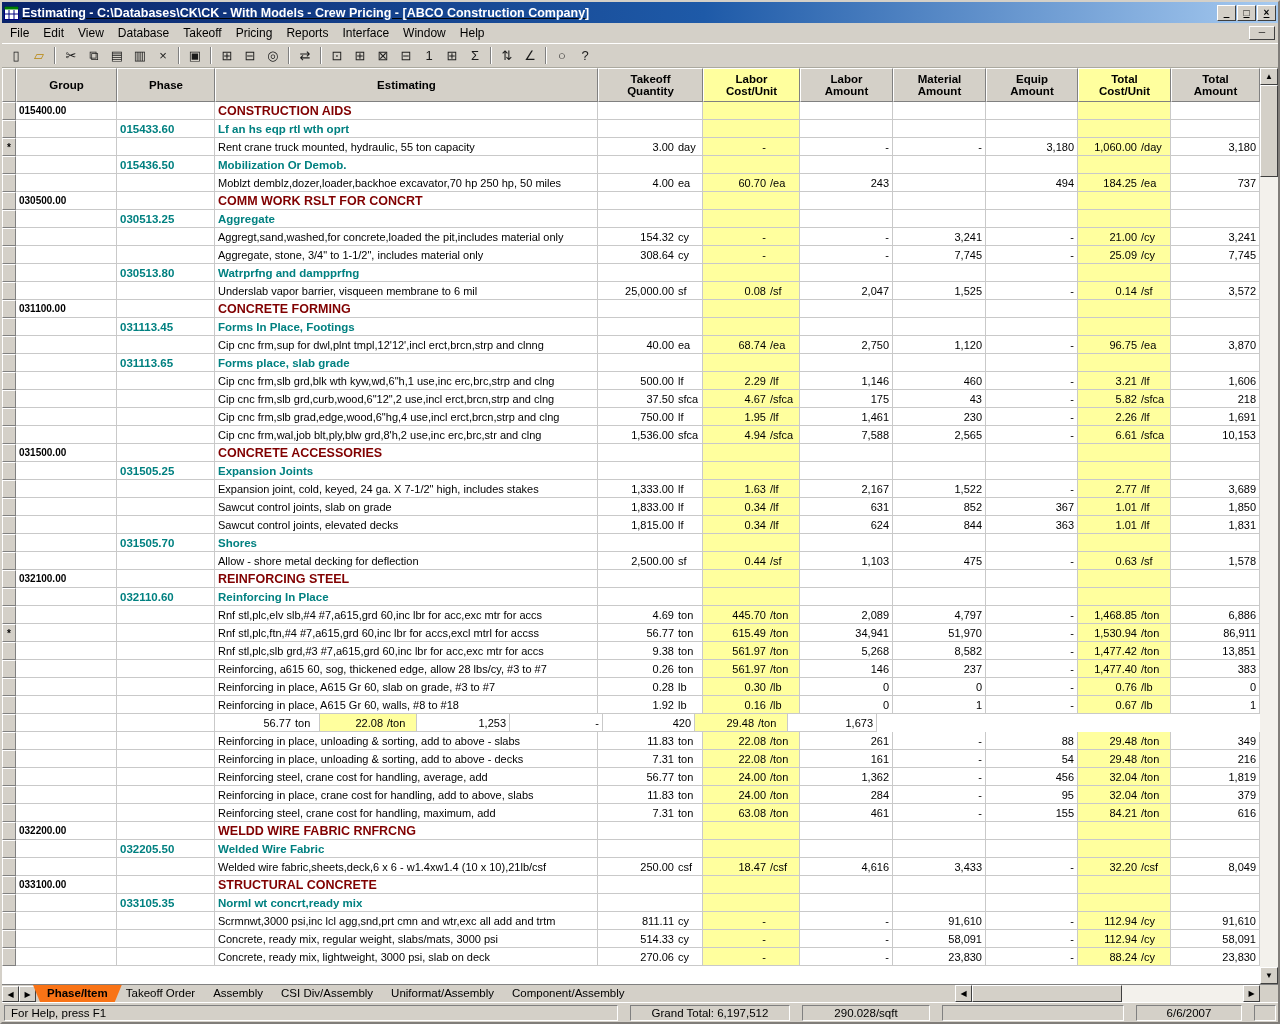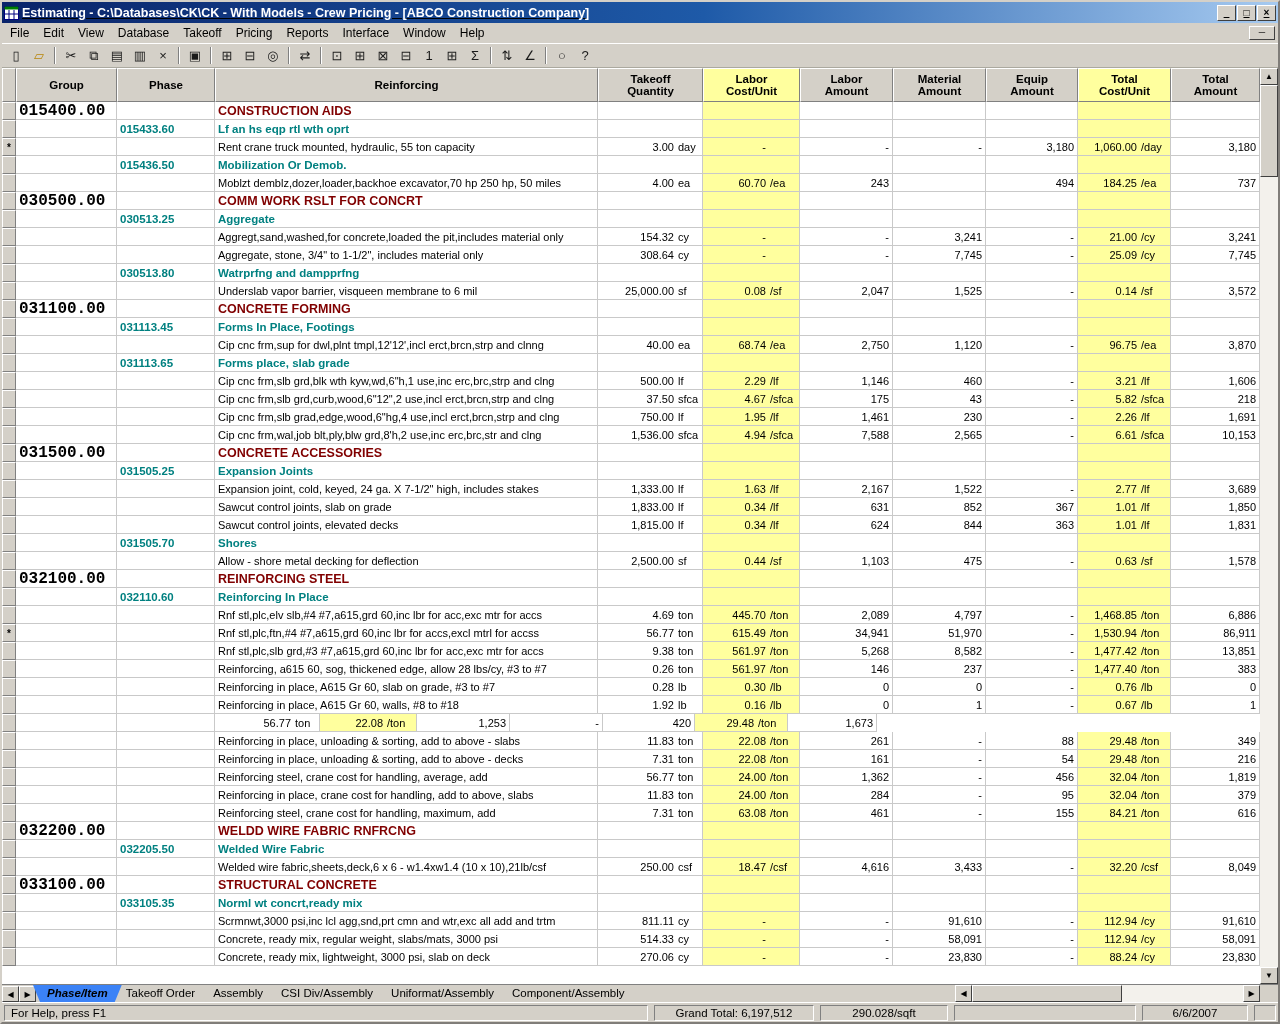--- a/index.html
+++ b/index.html
@@ -45,21 +45,21 @@
           align-items:center; font-size:11px; color:#000; background:#FFF; overflow:hidden; white-space:nowrap; }
   .cell.yellow { background:#FFFF9E; }
   .tcell { padding-left:3px; }
   .ncell { justify-content:flex-end; padding-right:3px; }
   .gutcell { background:#D4D0C8; border:1px solid; border-color:#FFF #808080 #808080 #FFF;
              justify-content:center; font-size:10px; font-weight:bold; padding:0; }
   .nspan { flex:1; text-align:right; }
   .uspan { text-align:left; padding-left:4px; }
   .u-q { width:28px; } .u-c { width:33px; }
   .row-group .col-desc  { color:#800000; font-weight:bold; font-size:12.5px; }
-  .row-group .col-group { font-weight:bold; font-size:16px;font-family:Liberation Mono, monospace; }
+  .row-group .col-group { font-weight:bold; font-size:10px; }
   .row-phase .col-phase, .row-phase .col-desc { color:#008080; font-weight:bold; font-size:11.5px; }
 
   .col-gut{width:14px;flex:0 0 14px}.col-group{width:101px;flex:0 0 101px}.col-phase{width:98px;flex:0 0 98px}
   .col-desc{width:383px;flex:0 0 383px}.col-qty{width:105px;flex:0 0 105px}.col-lcu{width:97px;flex:0 0 97px}
   .col-lamt{width:93px;flex:0 0 93px}.col-mamt{width:93px;flex:0 0 93px}.col-eamt{width:92px;flex:0 0 92px}
   .col-tcu{width:93px;flex:0 0 93px}.col-tamt{width:89px;flex:0 0 89px}
 
   
   .vscroll { width:18px; flex:0 0 18px; background:#F3F1EC; display:flex; flex-direction:column; }
   .sb-btn { height:17px; flex:0 0 17px; background:#D4D0C8; border:1px solid; border-color:#FFF #404040 #404040 #FFF;
@@ -69,29 +69,29 @@
   .vscroll .sb-btn.bottom { margin-top:auto; }
 
   
   .tabbar { height:18px; flex:0 0 18px; display:flex; align-items:stretch; background:#D4D0C8;
             border-top:1px solid #808080; }
   .tab-nav { width:17px; height:16px; margin-top:1px; background:#D4D0C8; border:1px solid;
              border-color:#FFF #404040 #404040 #FFF; font-size:8px; display:flex; align-items:center; justify-content:center; }
   .tabs { display:flex; align-items:stretch; margin-left:2px; }
   .tab { position:relative; z-index:1; padding:2px 14px 0 14px; font-size:11.5px; background:#D4D0C8;
          clip-path:polygon(0 0,100% 0,calc(100% - 7px) 100%,7px 100%); margin:0 -5px; color:#000; }
-  .tab.active { background:#3b82f6; font-weight:bold; z-index:5;font-style:italic; }
+  .tab.active { background:#f97316; font-weight:bold; z-index:5; }
   .hscroll { width:305px; flex:0 0 305px; margin-left:auto; display:flex; background:#F3F1EC; }
   .hscroll .sb-btn { width:17px; flex:0 0 17px; height:100%; }
   .h-thumb { width:150px; flex:0 0 150px; background:#D4D0C8; border:1px solid; border-color:#FFF #404040 #404040 #FFF; }
   .h-track { flex:1; }
   .sb-corner { width:18px; flex:0 0 18px; background:#D4D0C8; }
 
   
-  .statusbar { height:20px; flex:0 0 20px; display:flex; align-items:stretch; gap:6px;
+  .statusbar { height:20px; flex:0 0 20px; display:flex; align-items:stretch; gap:12px;
                background:#D4D0C8; border-top:1px solid #FFF; padding:2px 2px 1px 2px; font-size:11.5px; }
   .panel { border:1px solid; border-color:#808080 #FFF #FFF #808080; padding:0 6px;
            display:flex; align-items:center; white-space:nowrap; overflow:hidden; }
   .p-help { flex:1 1 auto; }
   .p-gt { width:160px; flex:0 0 160px; justify-content:center; }
   .p-sqft { width:128px; flex:0 0 128px; justify-content:center; }
   .p-spacer { width:182px; flex:0 0 182px; }
   .p-date { width:106px; flex:0 0 106px; justify-content:center; }
   .p-end { width:22px; flex:0 0 22px; padding:0; }
 </style>
@@ -166,21 +166,21 @@
       <span class="tb-btn">○</span>
       <span class="tb-btn">?</span>
     </div>
 
   <div class="grid-area">
     <div class="grid">
       <div class="hrow" id="grid-header">
           <div class="hcell col-gut"></div>
           <div class="hcell col-group">Group</div>
           <div class="hcell col-phase">Phase</div>
-          <div class="hcell col-desc">Reinforcing</div>
+          <div class="hcell col-desc">Estimating</div>
           <div class="hcell col-qty">Takeoff
 Quantity</div>
           <div class="hcell col-lcu yhdr">Labor
 Cost/Unit</div>
           <div class="hcell col-lamt">Labor
 Amount</div>
           <div class="hcell col-mamt">Material
 Amount</div>
           <div class="hcell col-eamt">Equip
 Amount</div>

